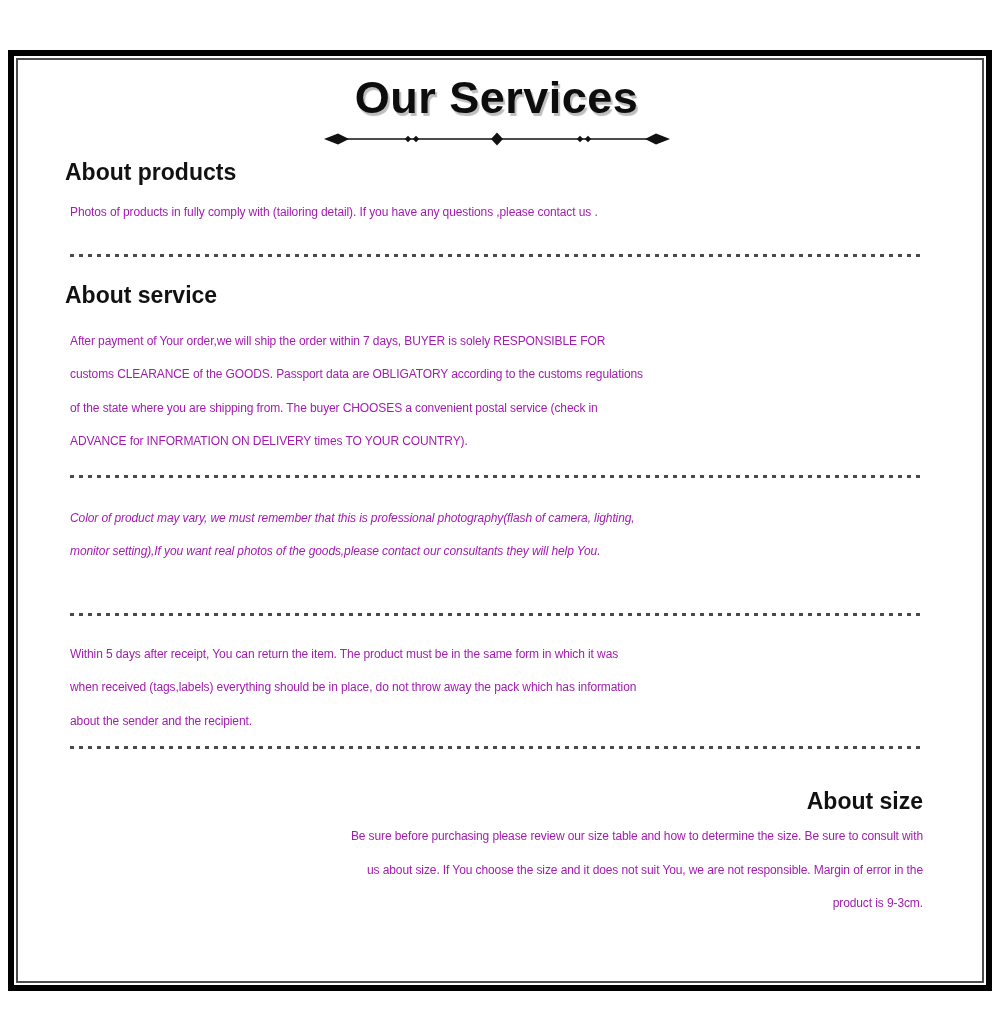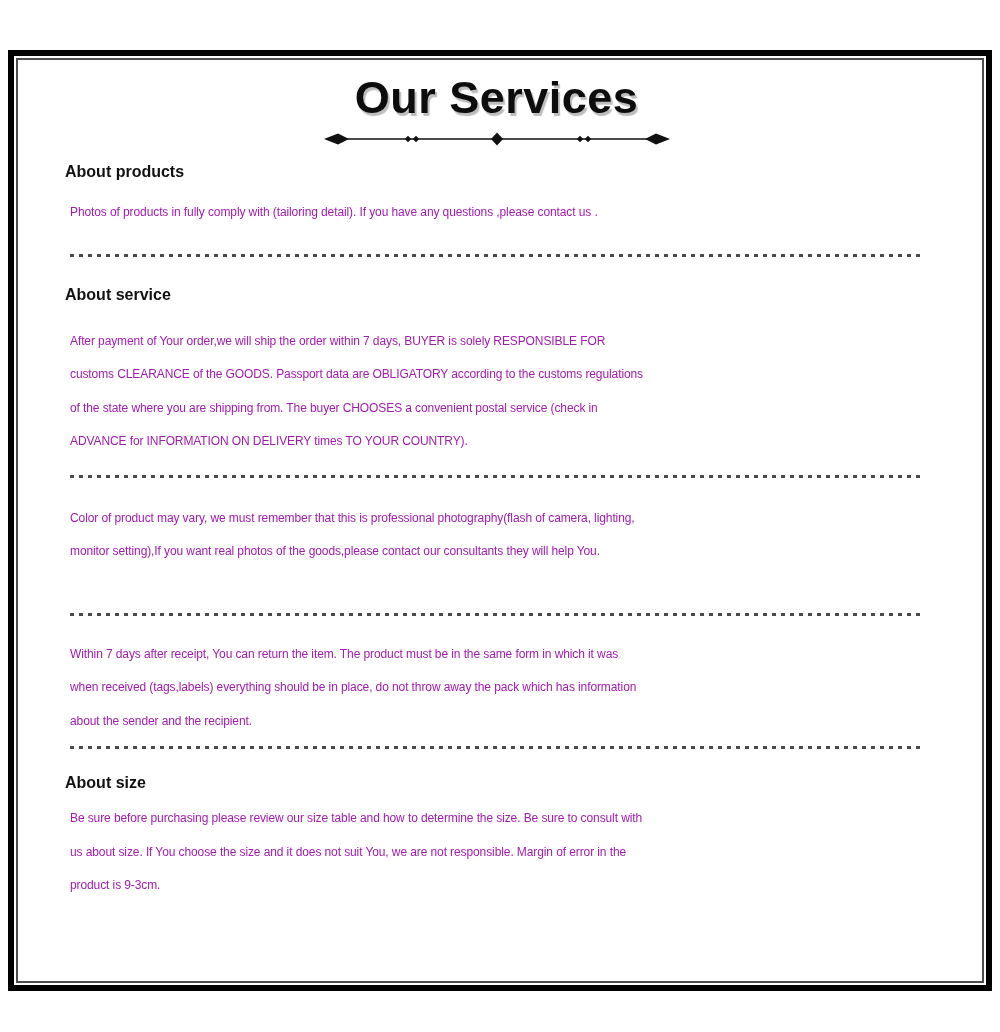--- a/index.html
+++ b/index.html
@@ -39,21 +39,21 @@
     color: #0d0d0d;
     line-height: 52px;
     text-shadow: 2px 3px 1px #bdbdbd;
   }
   .title-divider {
     display: block;
     margin: 6px auto 0 auto;
   }
   h2.sec-heading {
     margin: 0 0 0 -5px;
-    font-size: 16px;
+    font-size: 23px;
     font-weight: bold;
     line-height: 28px;
     color: #111111;
   }
   p.sec-body {
     margin: 0;
     font-size: 12px;
     line-height: 33.5px;
     letter-spacing: -0.1px;
     white-space: pre-line;
@@ -66,26 +66,26 @@
     background-repeat: repeat-x;
   }
   
   .sec-products            { margin-top: 10px; }
   .sec-products .sec-body  { margin-top: 10px; }
   .dash-1                  { margin-top: 24px; }
   .sec-shipping            { margin-top: 24px; }
   .sec-shipping .sec-body  { margin-top: 16px; }
   .dash-2                  { margin-top: 16px; }
   .sec-color               { margin-top: 24px; }
-  .sec-color .sec-body     { margin-top: 17px; }
+  .sec-color .sec-body     { margin-top: 17px; font-style: italic; }
   .dash-3                  { margin-top: 44px; }
   .sec-return              { margin-top: 22px; }
   .sec-return .sec-body    { margin-top: 4px; }
   .dash-4                  { margin-top: 8px; }
-  .sec-size                { margin-top: 20px; }
+  .sec-size                { margin-top: 38px; text-align: right; }
   .sec-size .sec-body      { margin-top: 5px; }
 </style>
 </head>
 <body>
 
 <div class="frame-outer">
   <div class="frame-inner">
     <div class="content">
 
       <h1 class="page-title">Our Services</h1>
@@ -119,21 +119,21 @@
       <div class="dashed dash-2"></div>
 
       <section class="svc sec-color">
         <p class="sec-body">Color of product may vary, we must remember that this is professional photography(flash of camera, lighting,
 monitor setting),If you want real photos of the goods,please contact our consultants they will help You.</p>
       </section>
 
       <div class="dashed dash-3"></div>
 
       <section class="svc sec-return">
-        <p class="sec-body">Within 7 days after receipt, You can return the item. The product must be in the same form in which it was
+        <p class="sec-body">Within 5 days after receipt, You can return the item. The product must be in the same form in which it was
 when received (tags,labels) everything should be in place, do not throw away the pack which has information
 about the sender and the recipient.</p>
       </section>
 
       <div class="dashed dash-4"></div>
 
       <section class="svc sec-size">
         <h2 class="sec-heading">About size</h2>
         <p class="sec-body">Be sure before purchasing please review our size table and how to determine the size. Be sure to consult with
 us about size. If You choose the size and it does not suit You, we are not responsible. Margin of error in the

